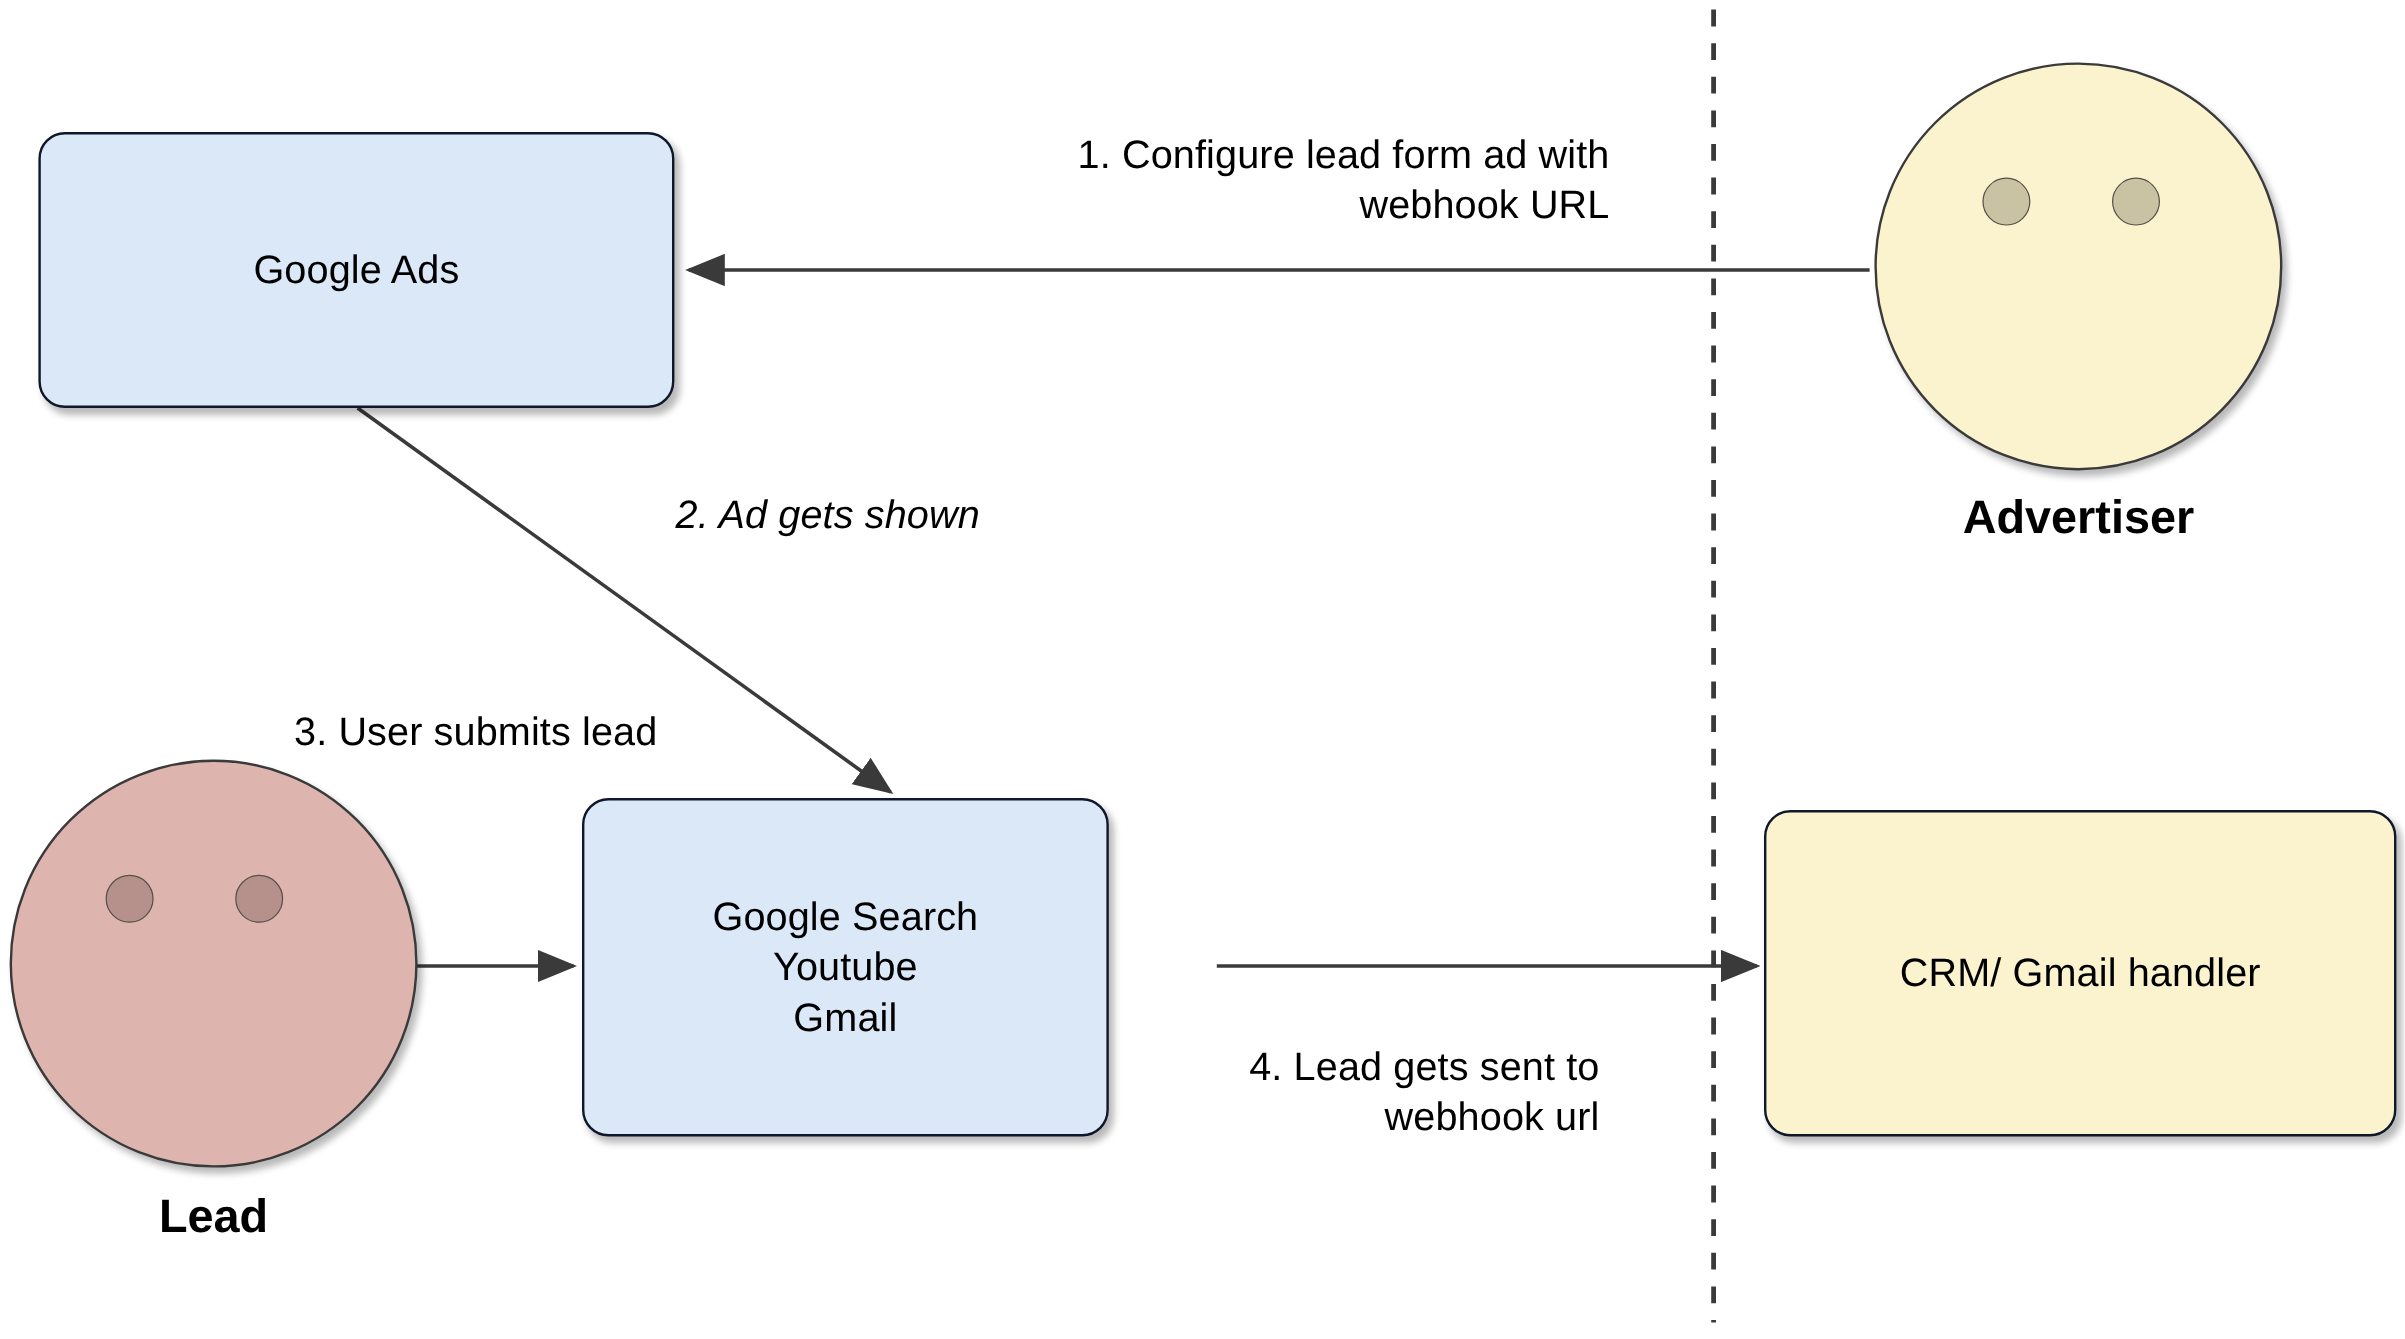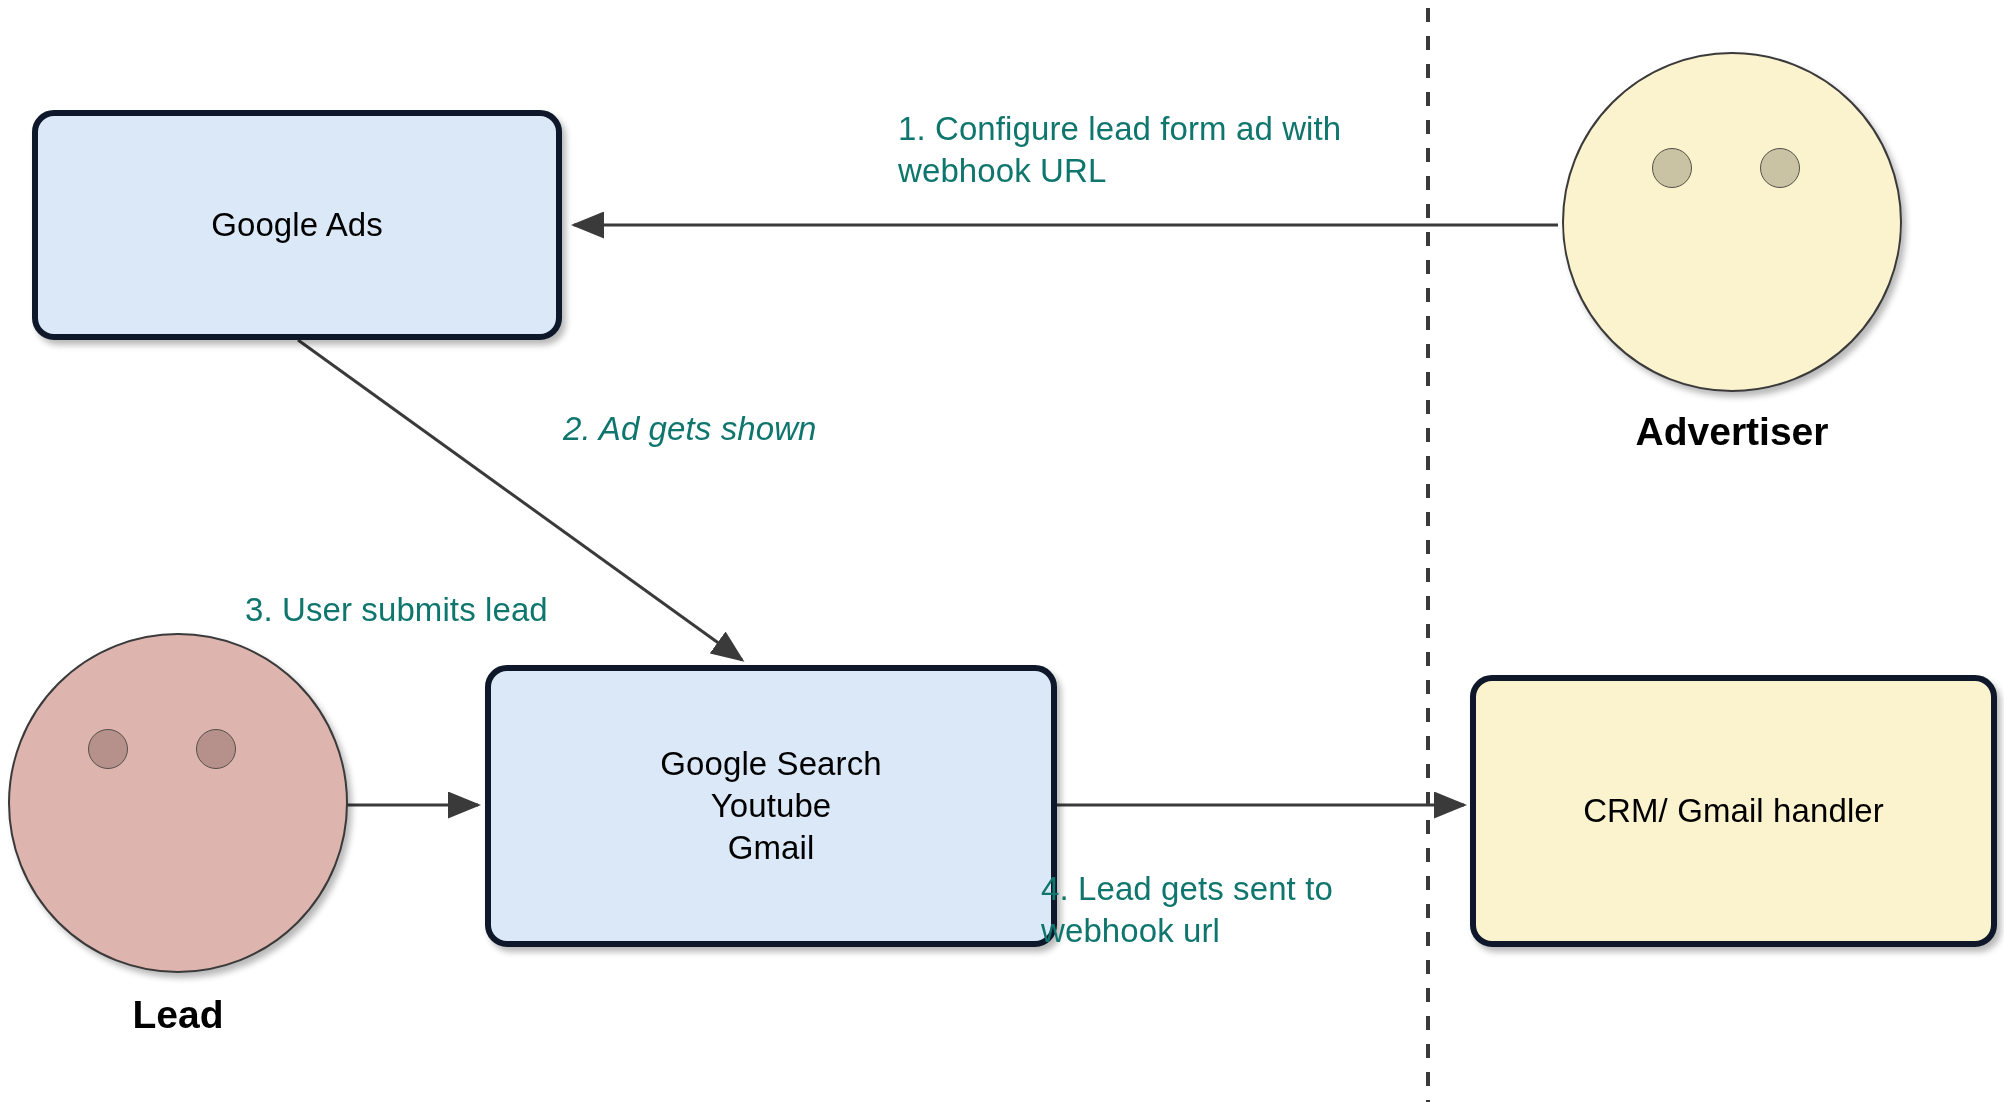--- a/index.html
+++ b/index.html
@@ -23,40 +23,40 @@
     left: 0;
     top: 0;
     width: 2004px;
     height: 1116px;
     pointer-events: none;
   }
   
   .node-box {
     position: absolute;
     box-sizing: border-box;
-    border: 6px solid #0f172a;
+    border: 2px solid #0f172a;
     border-radius: 22px;
     display: flex;
     align-items: center;
     justify-content: center;
     text-align: center;
     color: #000000;
     font-size: 33px;
     line-height: 1.28;
     letter-spacing: 0.1px;
     box-shadow: 4px 5px 6px rgba(0,0,0,0.28);
   }
   .box-blue { background: #dae8f7; }
   .box-cream { background: #fbf2ce; }
 
   #box-google-ads {
     left: 32px; top: 110px; width: 530px; height: 230px;
   }
   #box-google-properties {
-    left: 485px; top: 665px; width: 572px; height: 282px;
+    left: 485px; top: 665px; width: 439px; height: 282px;
   }
   #box-crm {
     left: 1470px; top: 675px; width: 527px; height: 272px;
   }
   .multi-line { white-space: pre-line; }
 
   
   .face {
     position: absolute;
     box-sizing: border-box;
@@ -94,23 +94,24 @@
     width: 340px;
   }
   #caption-advertiser { left: 1562px; top: 410px; }
   #caption-user       { left: 8px;    top: 993px; }
 
   
   .edge-label {
     position: absolute;
     font-size: 33px;
     line-height: 1.28;
-    color: #0f766e;
+    color: #000000;
     white-space: pre-line;
     letter-spacing: 0.1px;
+    text-align: right;
   }
   #label-step-1 { left: 898px;  top: 108px; }
   #label-step-2 { left: 563px;  top: 408px; font-style: italic; }
   #label-step-3 { left: 245px;  top: 589px; }
   #label-step-4 { left: 1041px; top: 868px; }
 </style>
 </head>
 <body>
 
 <div id="canvas">

